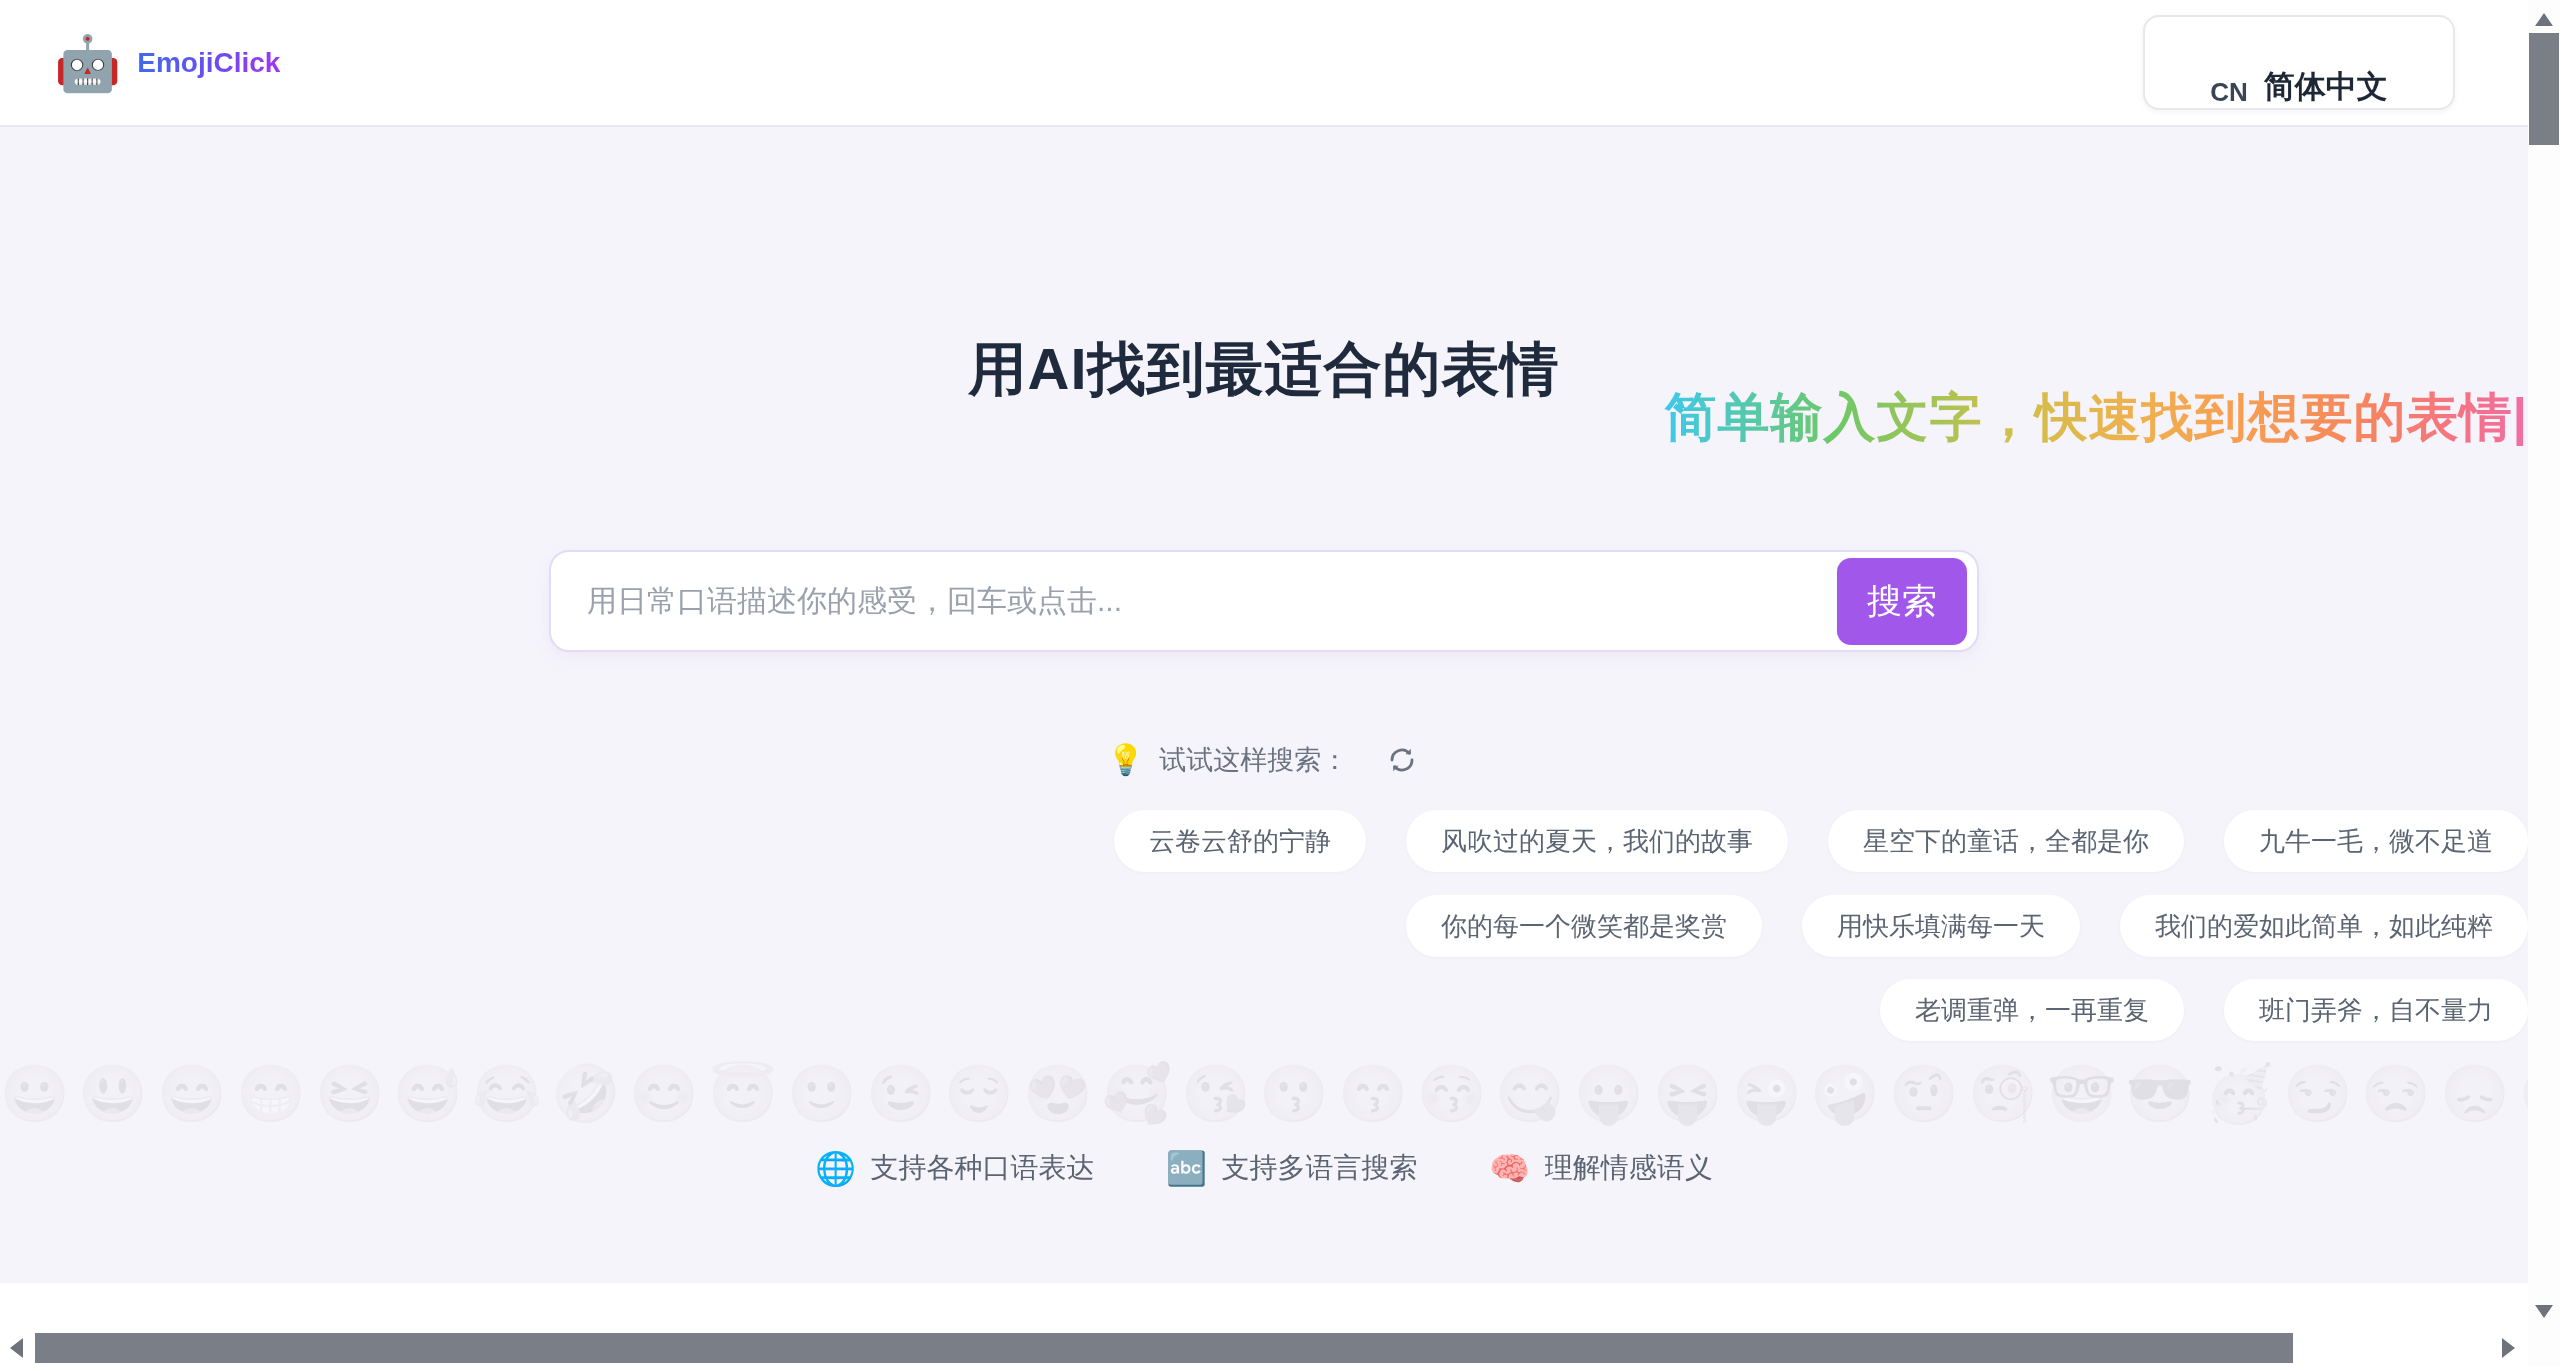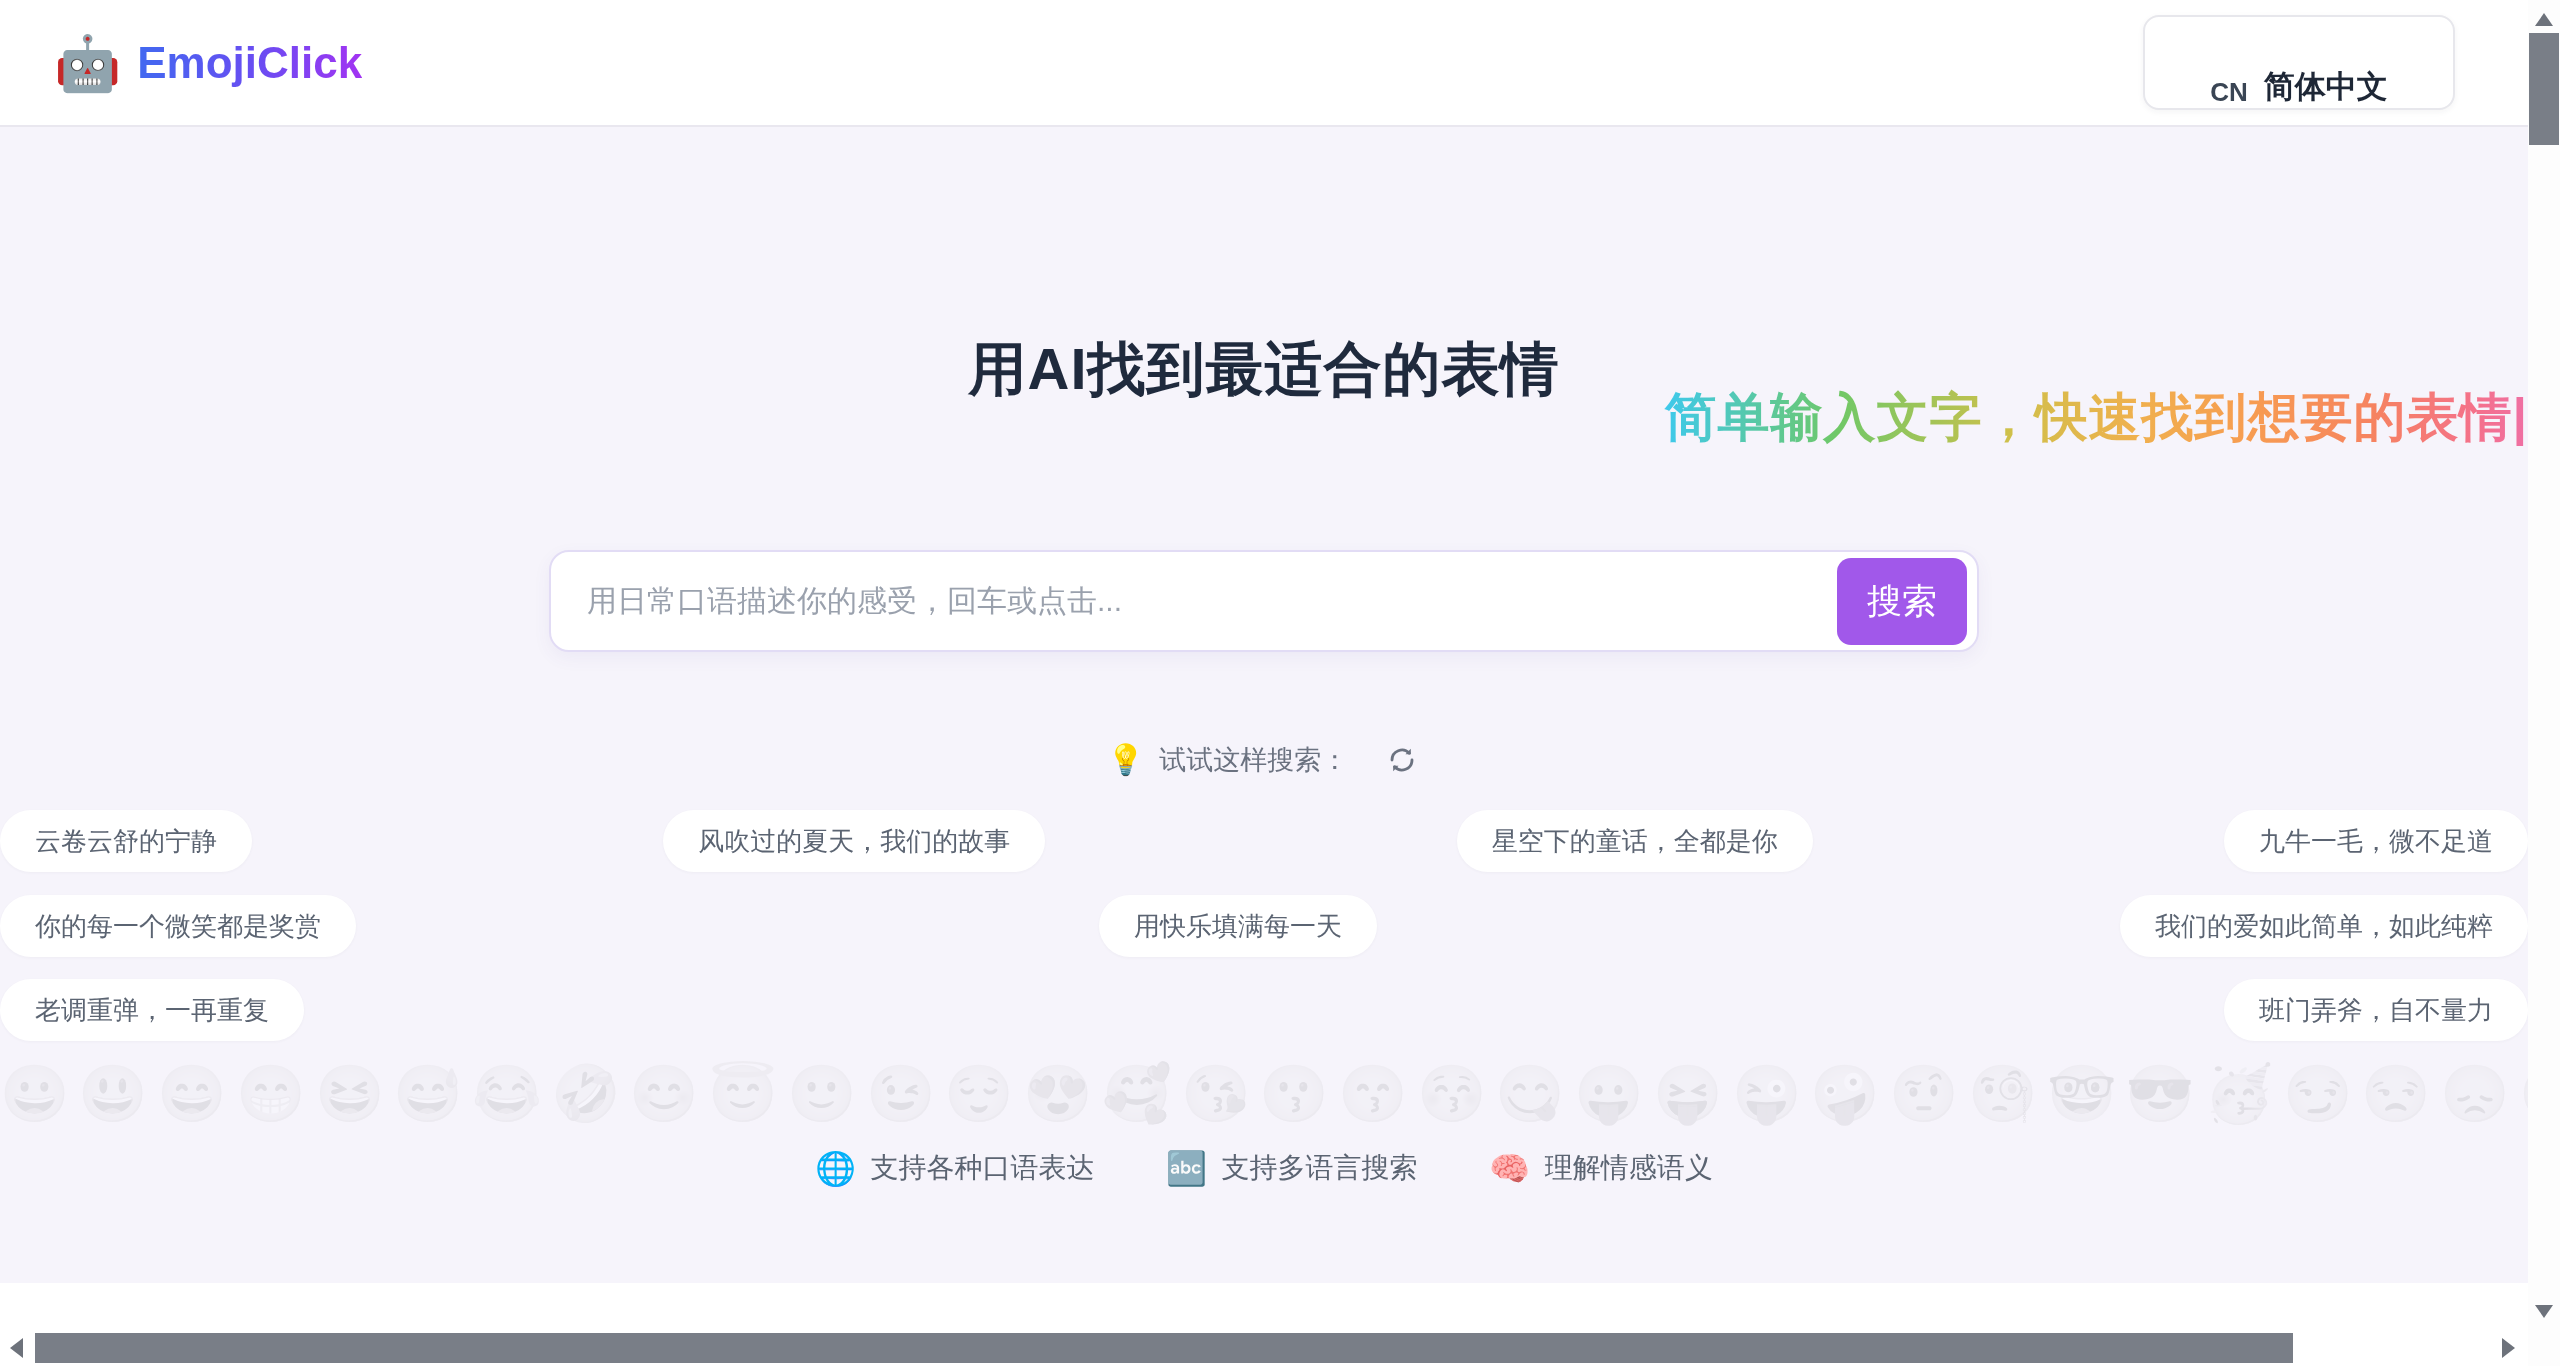--- a/index.html
+++ b/index.html
@@ -14,21 +14,21 @@
   .page{position:absolute;top:0;left:0;width:2528px;height:1366px;background:#f6f4fb;}
 
   
   .header{
     position:absolute;top:0;left:0;width:100%;height:127px;background:#ffffff;
     border-bottom:2px solid #e9e7ef;box-sizing:border-box;
   }
   .logo{position:absolute;left:54px;top:0;height:125px;display:flex;align-items:center;gap:16px;cursor:pointer;}
   .logo-emoji{font-size:54px;line-height:1;}
   .logo-text{
-    font-size:44px;font-weight:800;letter-spacing:0;
+    font-size:28px;font-weight:800;letter-spacing:0;
     background:linear-gradient(90deg,#4169f0 0%,#6b4cf2 55%,#a234f2 100%);
     -webkit-background-clip:text;background-clip:text;color:transparent;
   }
   .lang-btn{
     position:absolute;right:73px;top:15px;width:312px;height:95px;
     background:#ffffff;border:2px solid #e7e7ec;border-radius:16px;
     box-shadow:0 2px 6px rgba(30,30,60,.05);
     display:flex;align-items:flex-end;justify-content:center;gap:16px;cursor:pointer;box-sizing:border-box;
   }
   .lang-code{font-size:26px;font-weight:600;color:#3a4554;}
@@ -77,21 +77,21 @@
   .hint-bulb{font-size:30px;line-height:1;}
   .hint-text{font-size:27px;color:#6b7280;}
   .refresh-btn{
     margin-left:22px;width:36px;height:36px;border:none;background:transparent;cursor:pointer;
     display:flex;align-items:center;justify-content:center;padding:0;
   }
 
   
   .pill-row{
     position:absolute;left:0;width:100%;
-    display:flex;align-items:center;justify-content:space-between;gap:40px;
+    display:flex;align-items:center;justify-content:flex-end;gap:40px;
   }
   .pill-row.r0{top:810px;}
   .pill-row.r1{top:895px;}
   .pill-row.r2{top:979px;}
   .pill{
     height:62px;padding:0 35px;background:#ffffff;border-radius:999px;
     display:flex;align-items:center;font-size:26px;color:#5b6472;cursor:pointer;
     box-shadow:0 1px 3px rgba(40,40,80,.04);white-space:nowrap;
   }
 

